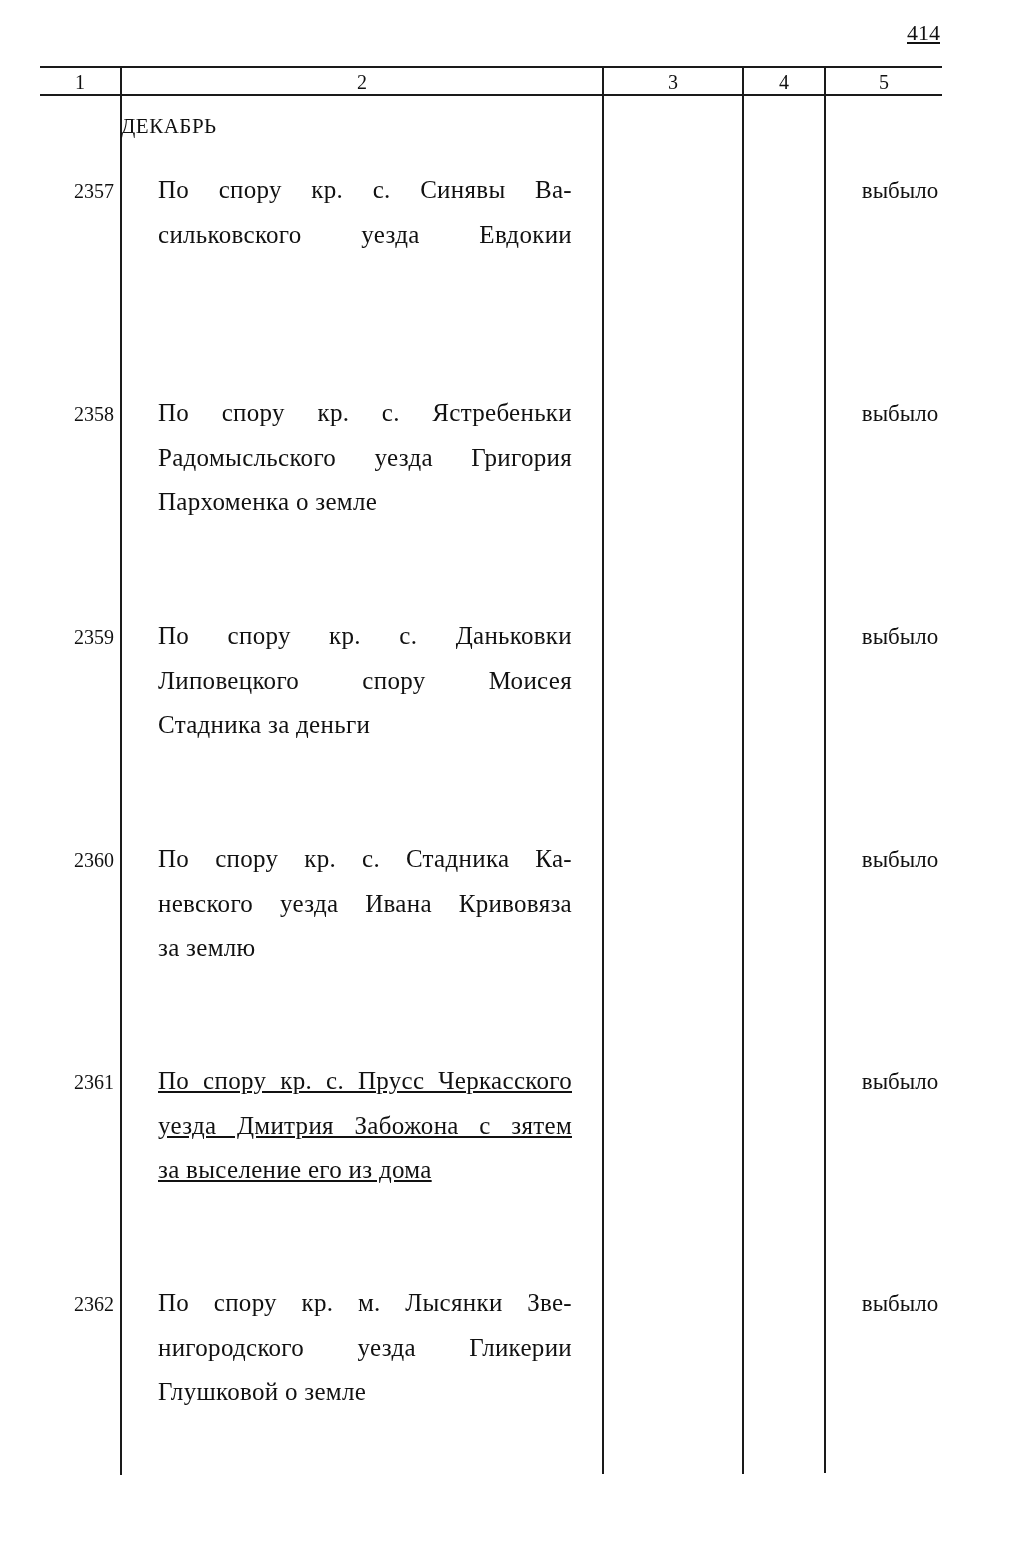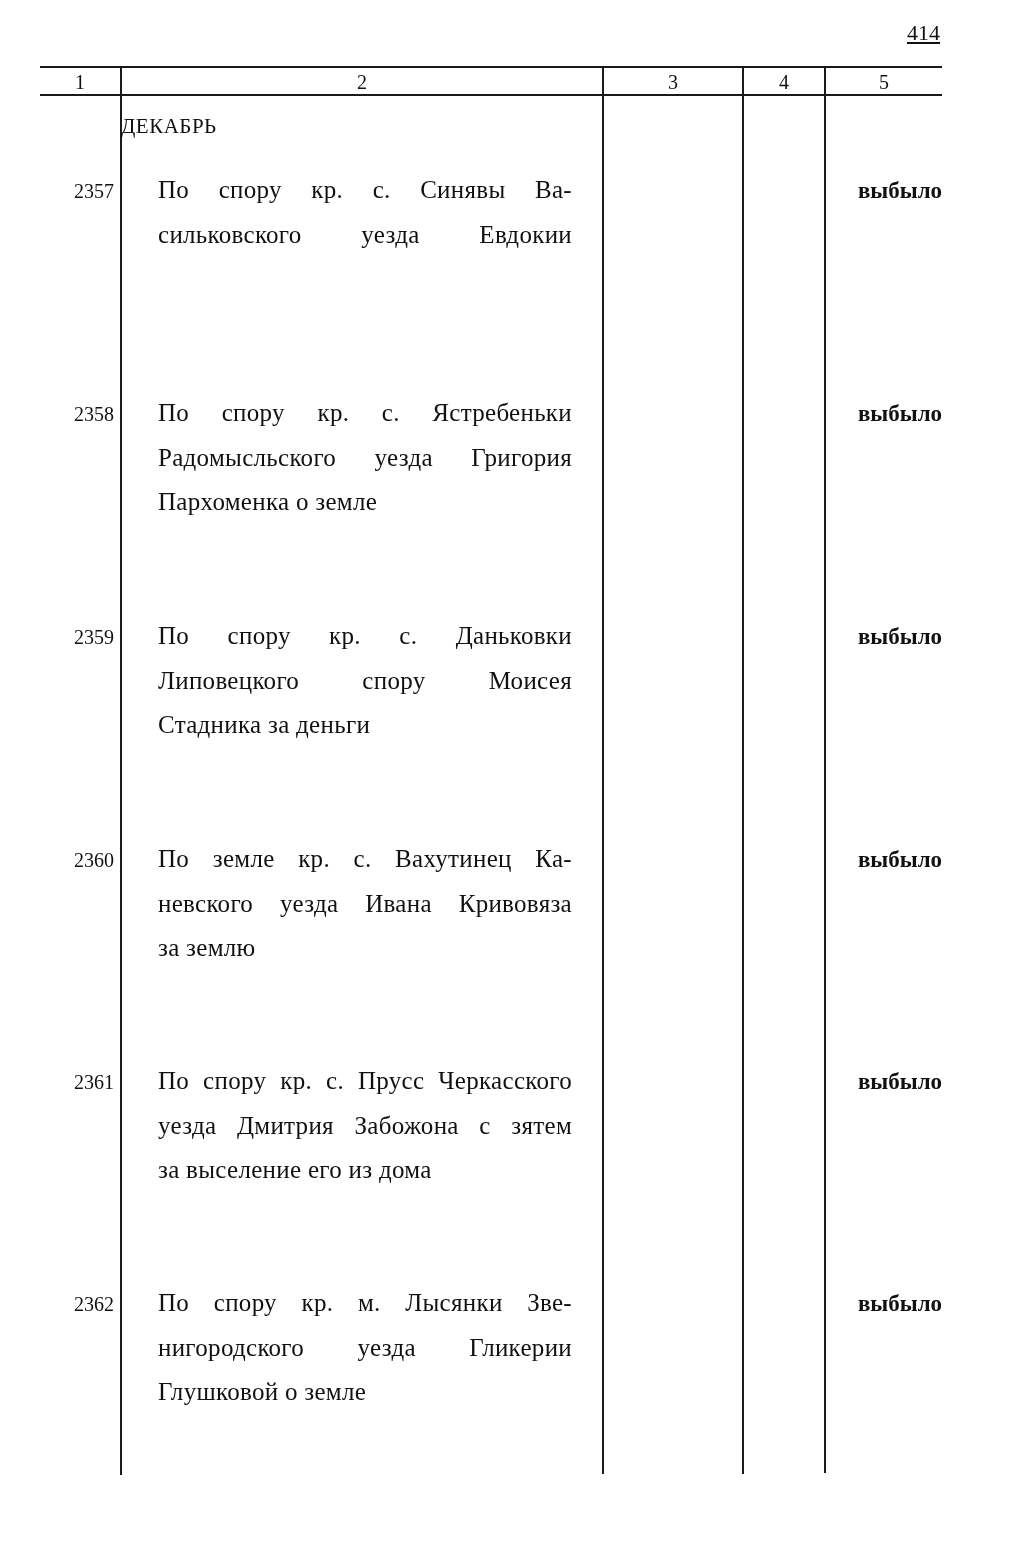--- a/index.html
+++ b/index.html
@@ -29,21 +29,21 @@
     }
     .row-desc {
       position: absolute; left: 158px; width: 414px;
       font-size: 25px; line-height: 44.5px; text-align: justify;
       text-align-last: left; letter-spacing: 0.3px;
     }
     .row-desc .line { display: block; text-align: justify; text-align-last: justify; }
     .row-desc .line.last { text-align-last: left; }
     .row-status {
       position: absolute; left: 840px; width: 120px; text-align: center;
-      font-size: 23px; line-height: 30px; font-weight: bold;
+      font-size: 23px; line-height: 30px;
     }
   </style>
 </head>
 <body>
 
 <div class="page-number">414</div>
 
 <div class="hline" style="left:40px; width:902px; top:66px;"></div>
 <div class="hline" style="left:40px; width:902px; top:94px;"></div>
 
@@ -85,30 +85,30 @@
     <span class="line">По спору кр. с. Даньковки</span>
     <span class="line">Липовецкого спору Моисея</span>
     <span class="line last">Стадника за деньги</span>
   </div>
   <div class="row-status">выбыло</div>
 </div>
 
 <div class="row" style="top:845px;">
   <div class="row-num">2360</div>
   <div class="row-desc" style="top:-8px;">
-    <span class="line">По земле кр. с. Вахутинец Ка-</span>
+    <span class="line">По спору кр. с. Стадника Ка-</span>
     <span class="line">невского уезда Ивана Кривовяза</span>
     <span class="line last">за землю</span>
   </div>
   <div class="row-status">выбыло</div>
 </div>
 
 <div class="row" style="top:1067px;">
   <div class="row-num">2361</div>
-  <div class="row-desc" style="top:-8px;">
+  <div class="row-desc" style="top:-8px;text-decoration:underline;">
     <span class="line">По спору кр. с. Прусс Черкасского</span>
     <span class="line">уезда Дмитрия Забожона с зятем</span>
     <span class="line last">за выселение его из дома</span>
   </div>
   <div class="row-status">выбыло</div>
 </div>
 
 <div class="row" style="top:1289px;">
   <div class="row-num">2362</div>
   <div class="row-desc" style="top:-8px;">

